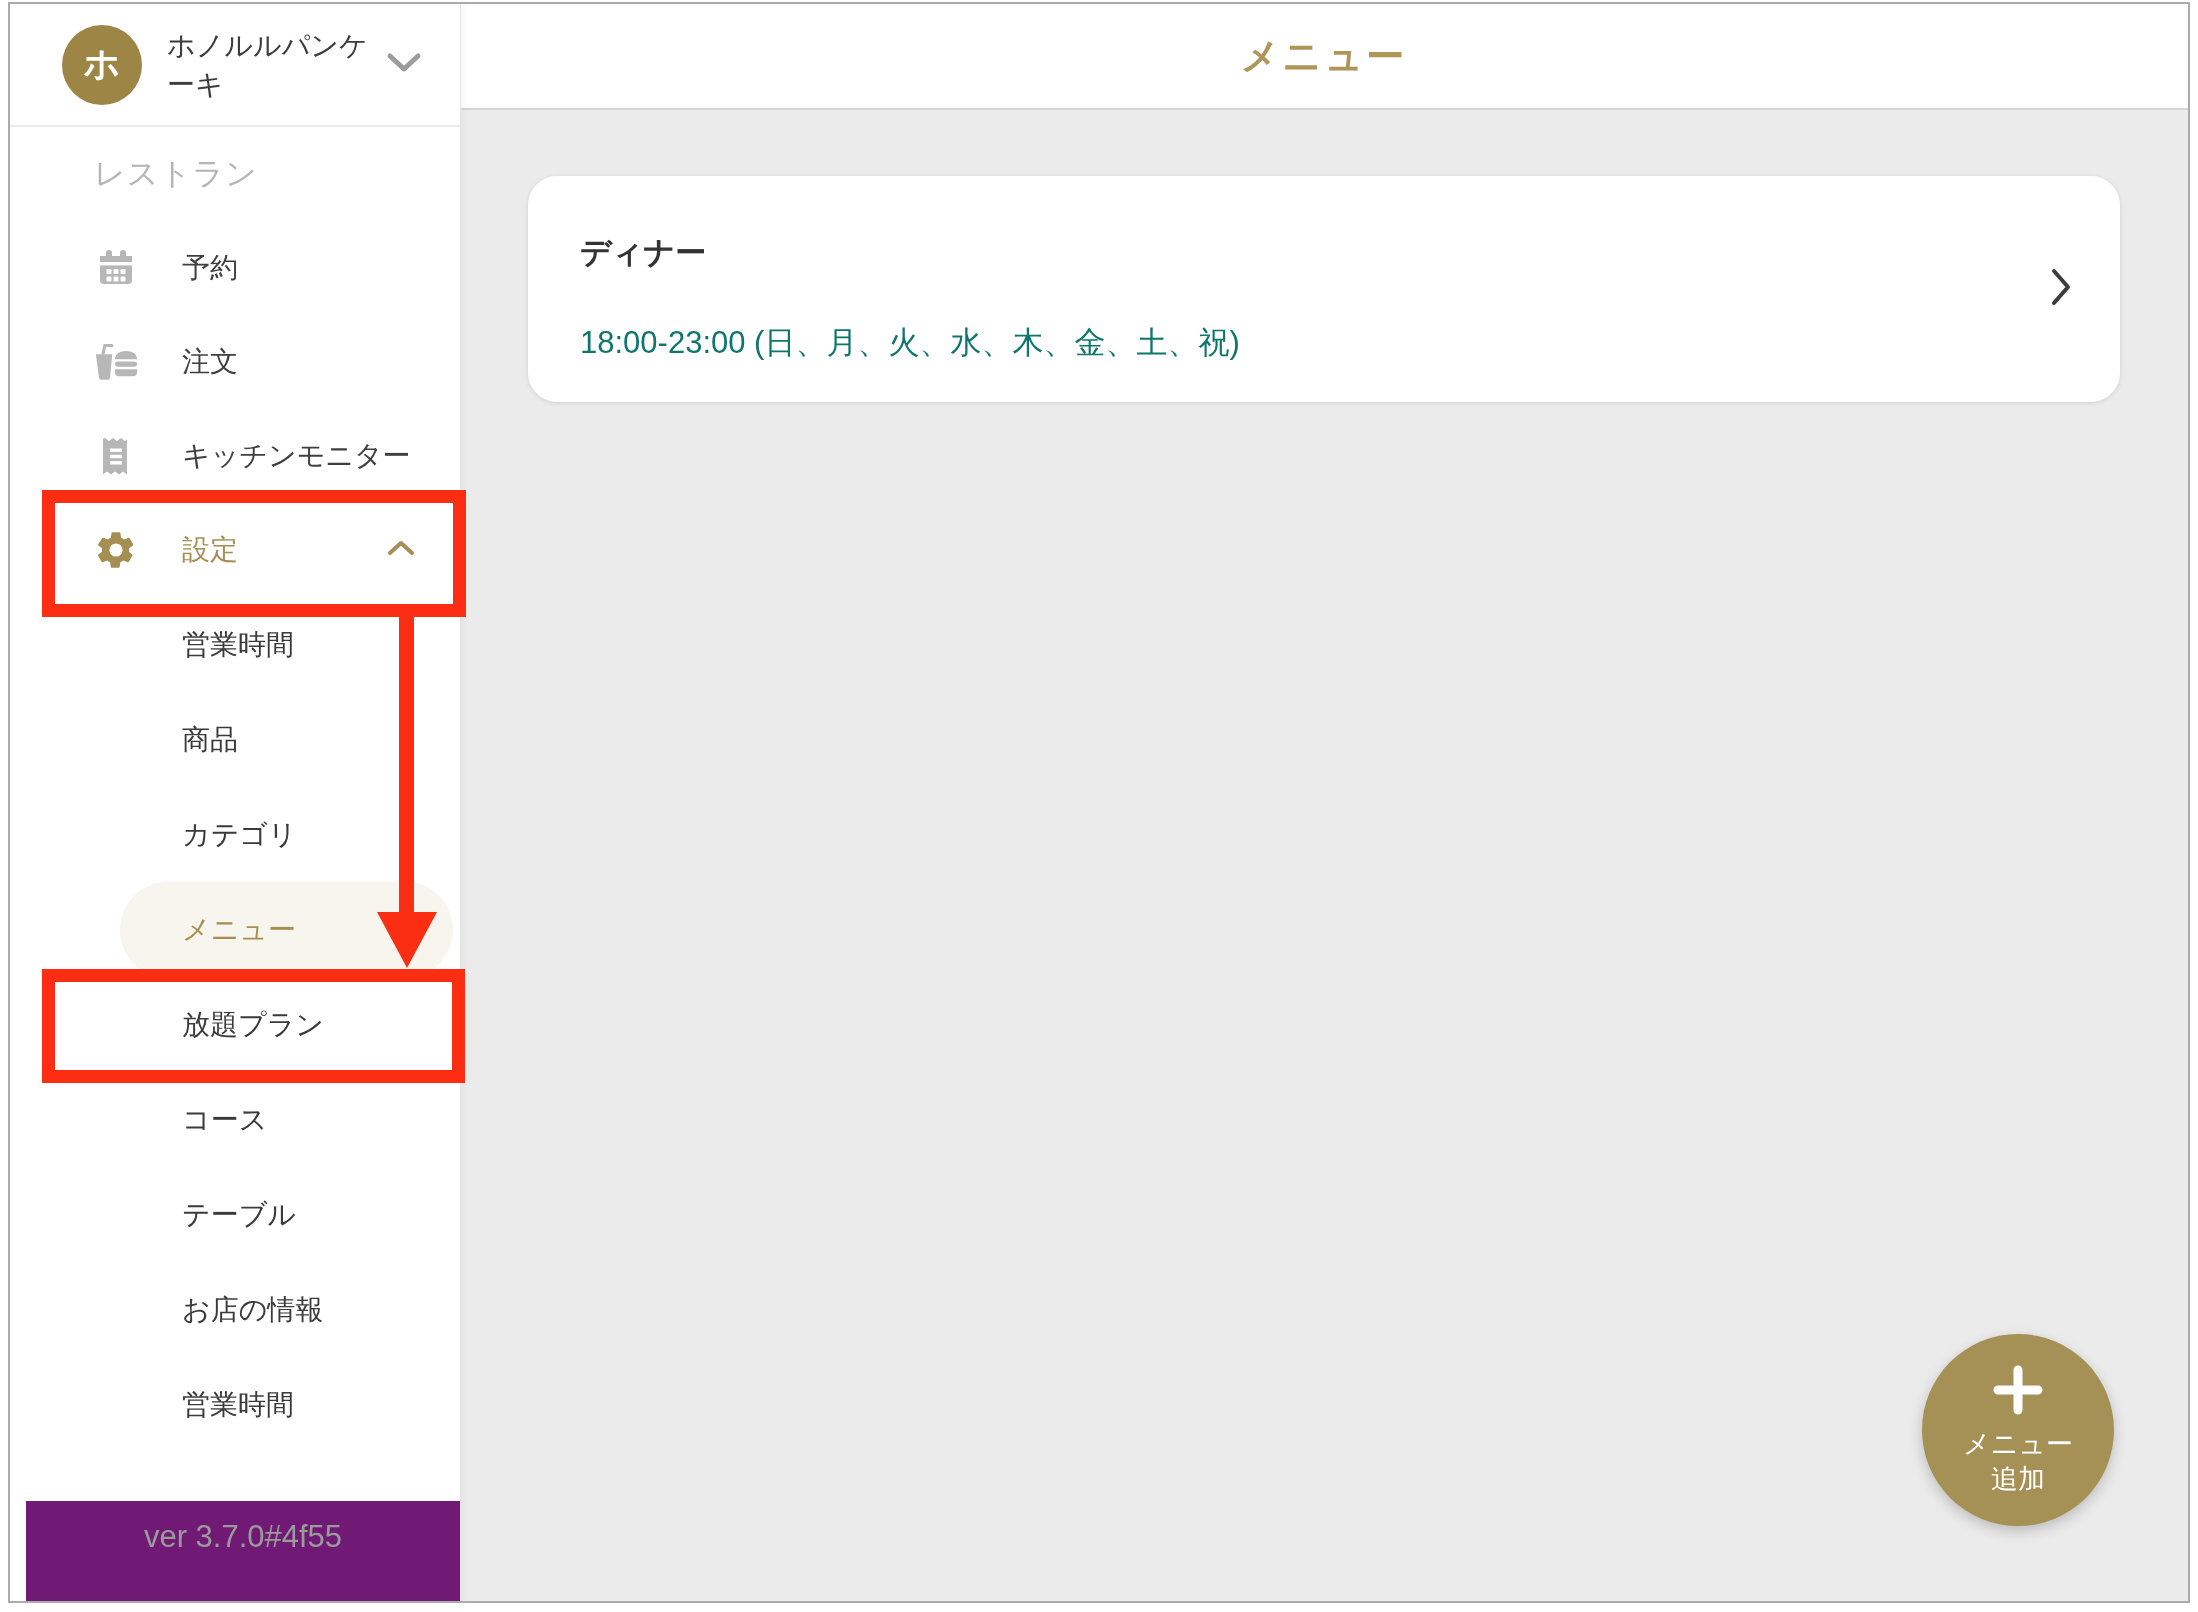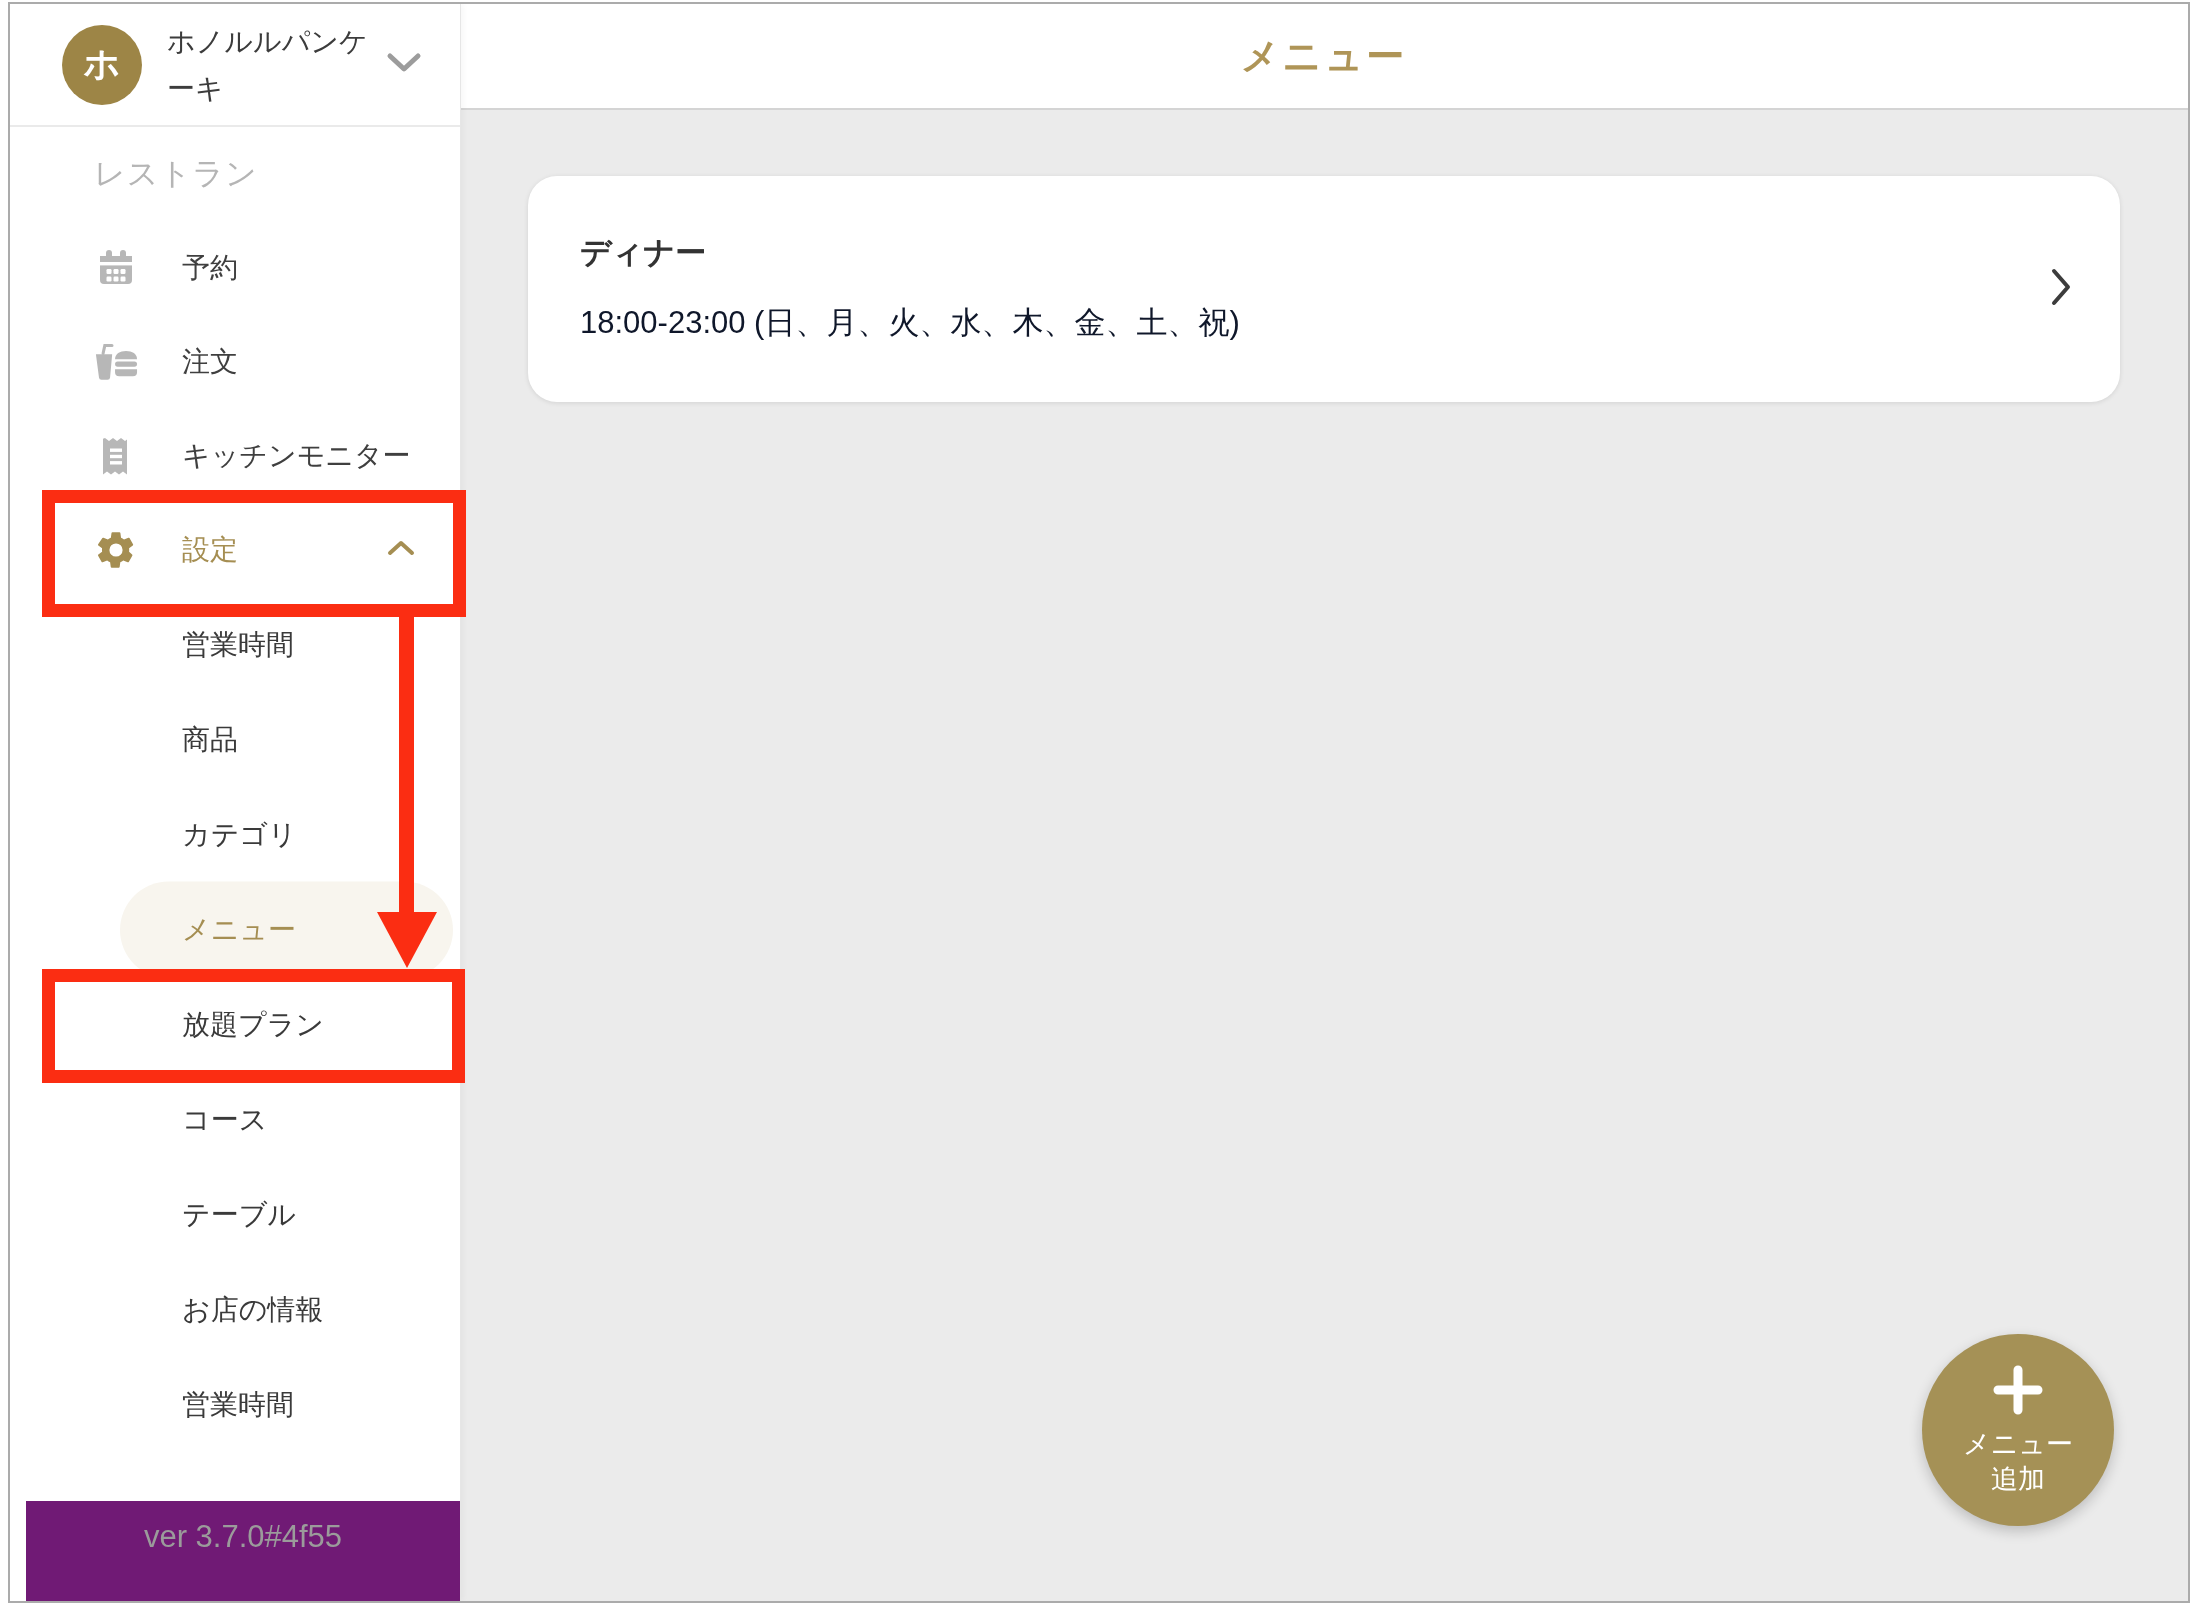--- a/index.html
+++ b/index.html
@@ -34,21 +34,21 @@
     cursor: pointer;
   }
   .avatar {
     width: 80px; height: 80px; border-radius: 50%;
     background: #9d8546; color: #ffffff;
     display: flex; align-items: center; justify-content: center;
     font-size: 36px; font-weight: 700; flex: 0 0 auto;
   }
   .shop-name {
     margin-left: 25px;
-    font-size: 28px; line-height: 47px; color: #3c3c3c;
+    font-size: 28px; line-height: 39px; color: #3c3c3c;
     max-width: 228px; word-break: break-all;
   }
   .header-chevron { margin-left: auto; flex: 0 0 auto; }
 
   .nav { position: absolute; top: 123px; left: 0; right: 0; }
   .section-label {
     height: 94px; display: flex; align-items: center;
     padding-left: 84px;
     color: #b5b5b5; font-size: 31px; letter-spacing: 1px;
   }
@@ -102,21 +102,21 @@
   }
   .card {
     margin: 66px 68px 0; height: 226px;
     background: #ffffff; border-radius: 29px;
     box-shadow: 0 1px 5px rgba(0,0,0,0.10);
     position: relative; box-sizing: border-box;
     padding: 56px 130px 0 52px;
     cursor: pointer;
   }
   .card-title { font-size: 31px; font-weight: 700; color: #333333; }
-  .card-sub { margin-top: 28px; font-size: 31px; color: #0f172a; }
+  .card-sub { margin-top: 48px; font-size: 31px; color: #0f766e; }
   .card-chevron { position: absolute; right: 48px; top: 50%; transform: translateY(-50%); }
 
   .fab {
     position: absolute; left: 1912px; top: 1330px;
     width: 192px; height: 192px; border-radius: 50%;
     background: #a59156; border: none;
     color: #ffffff;
     display: flex; flex-direction: column; align-items: center; justify-content: center;
     box-shadow: 0 5px 14px rgba(0,0,0,0.20);
     cursor: pointer; z-index: 2;

